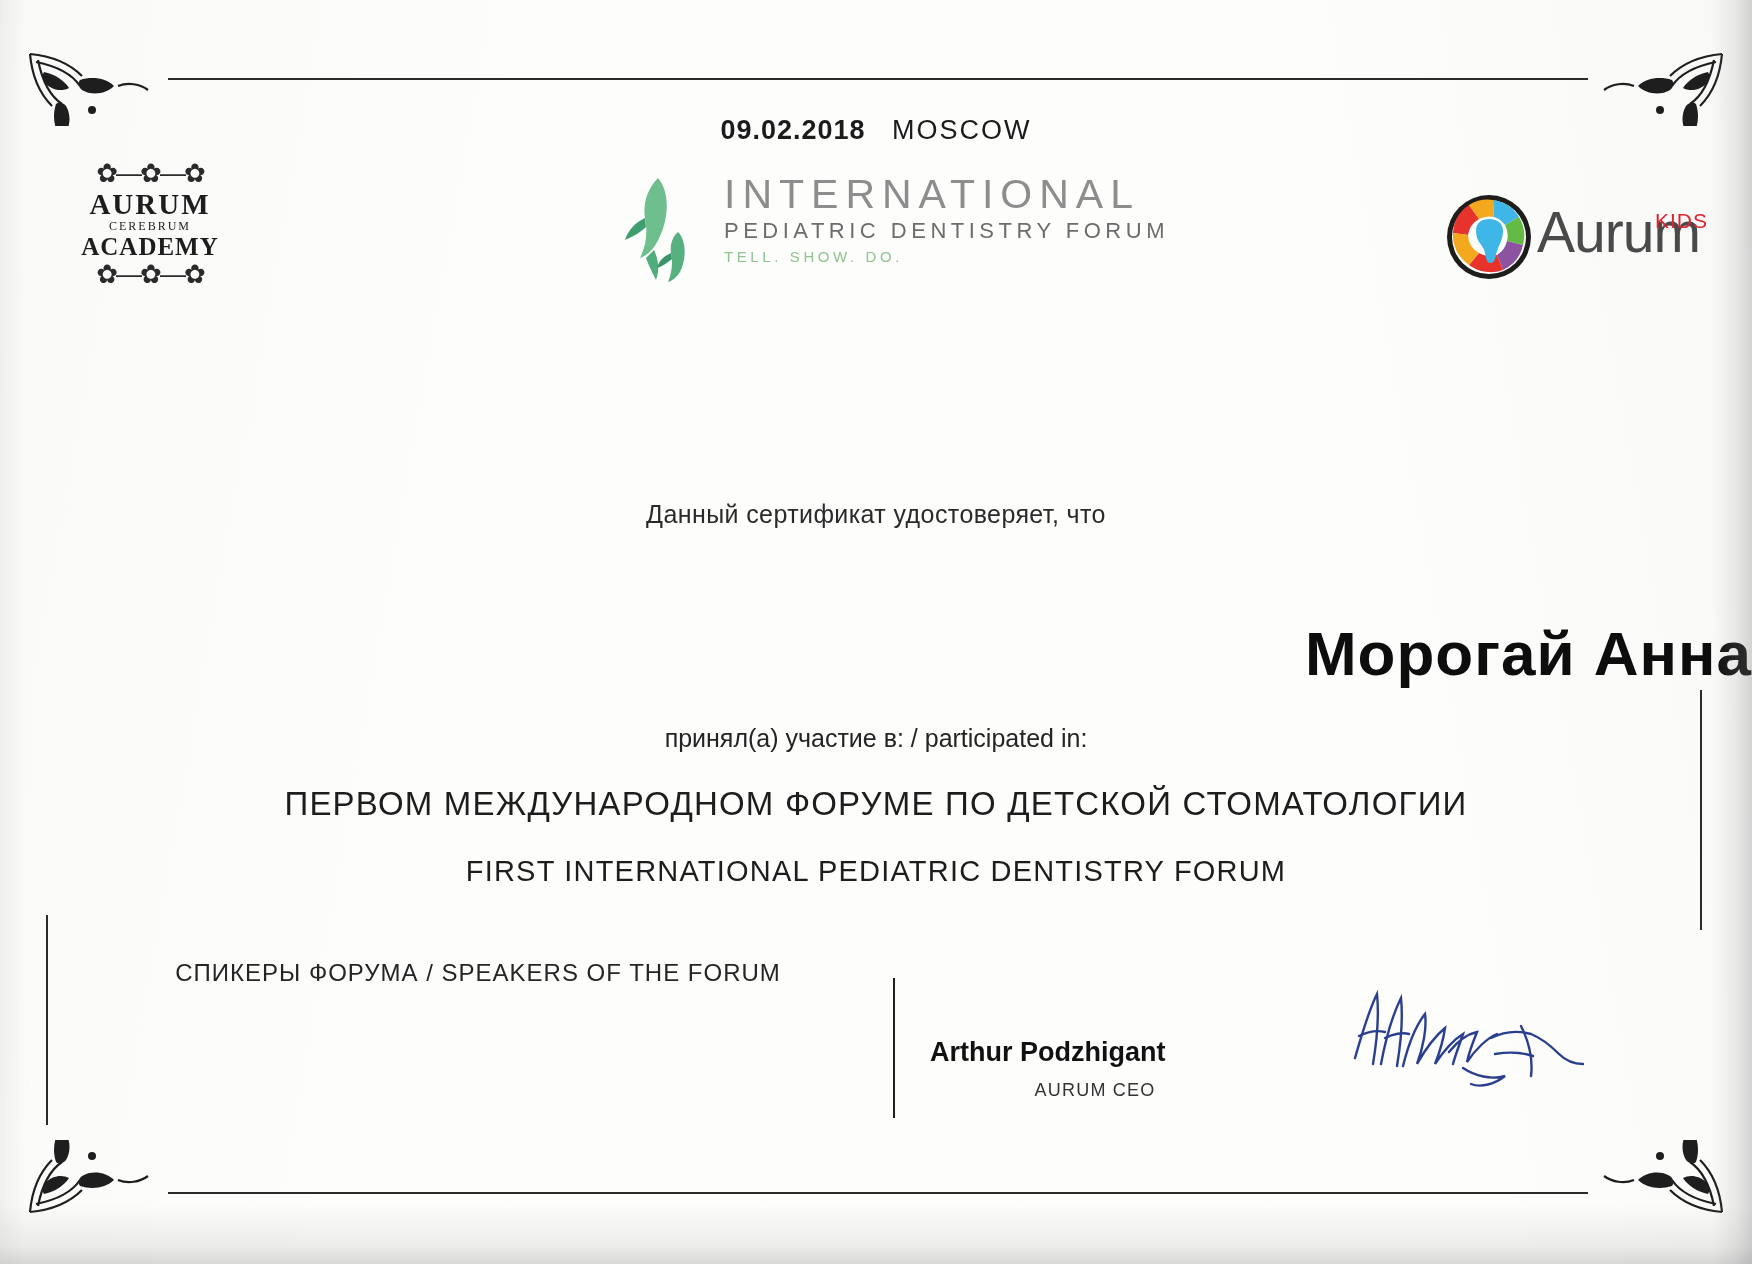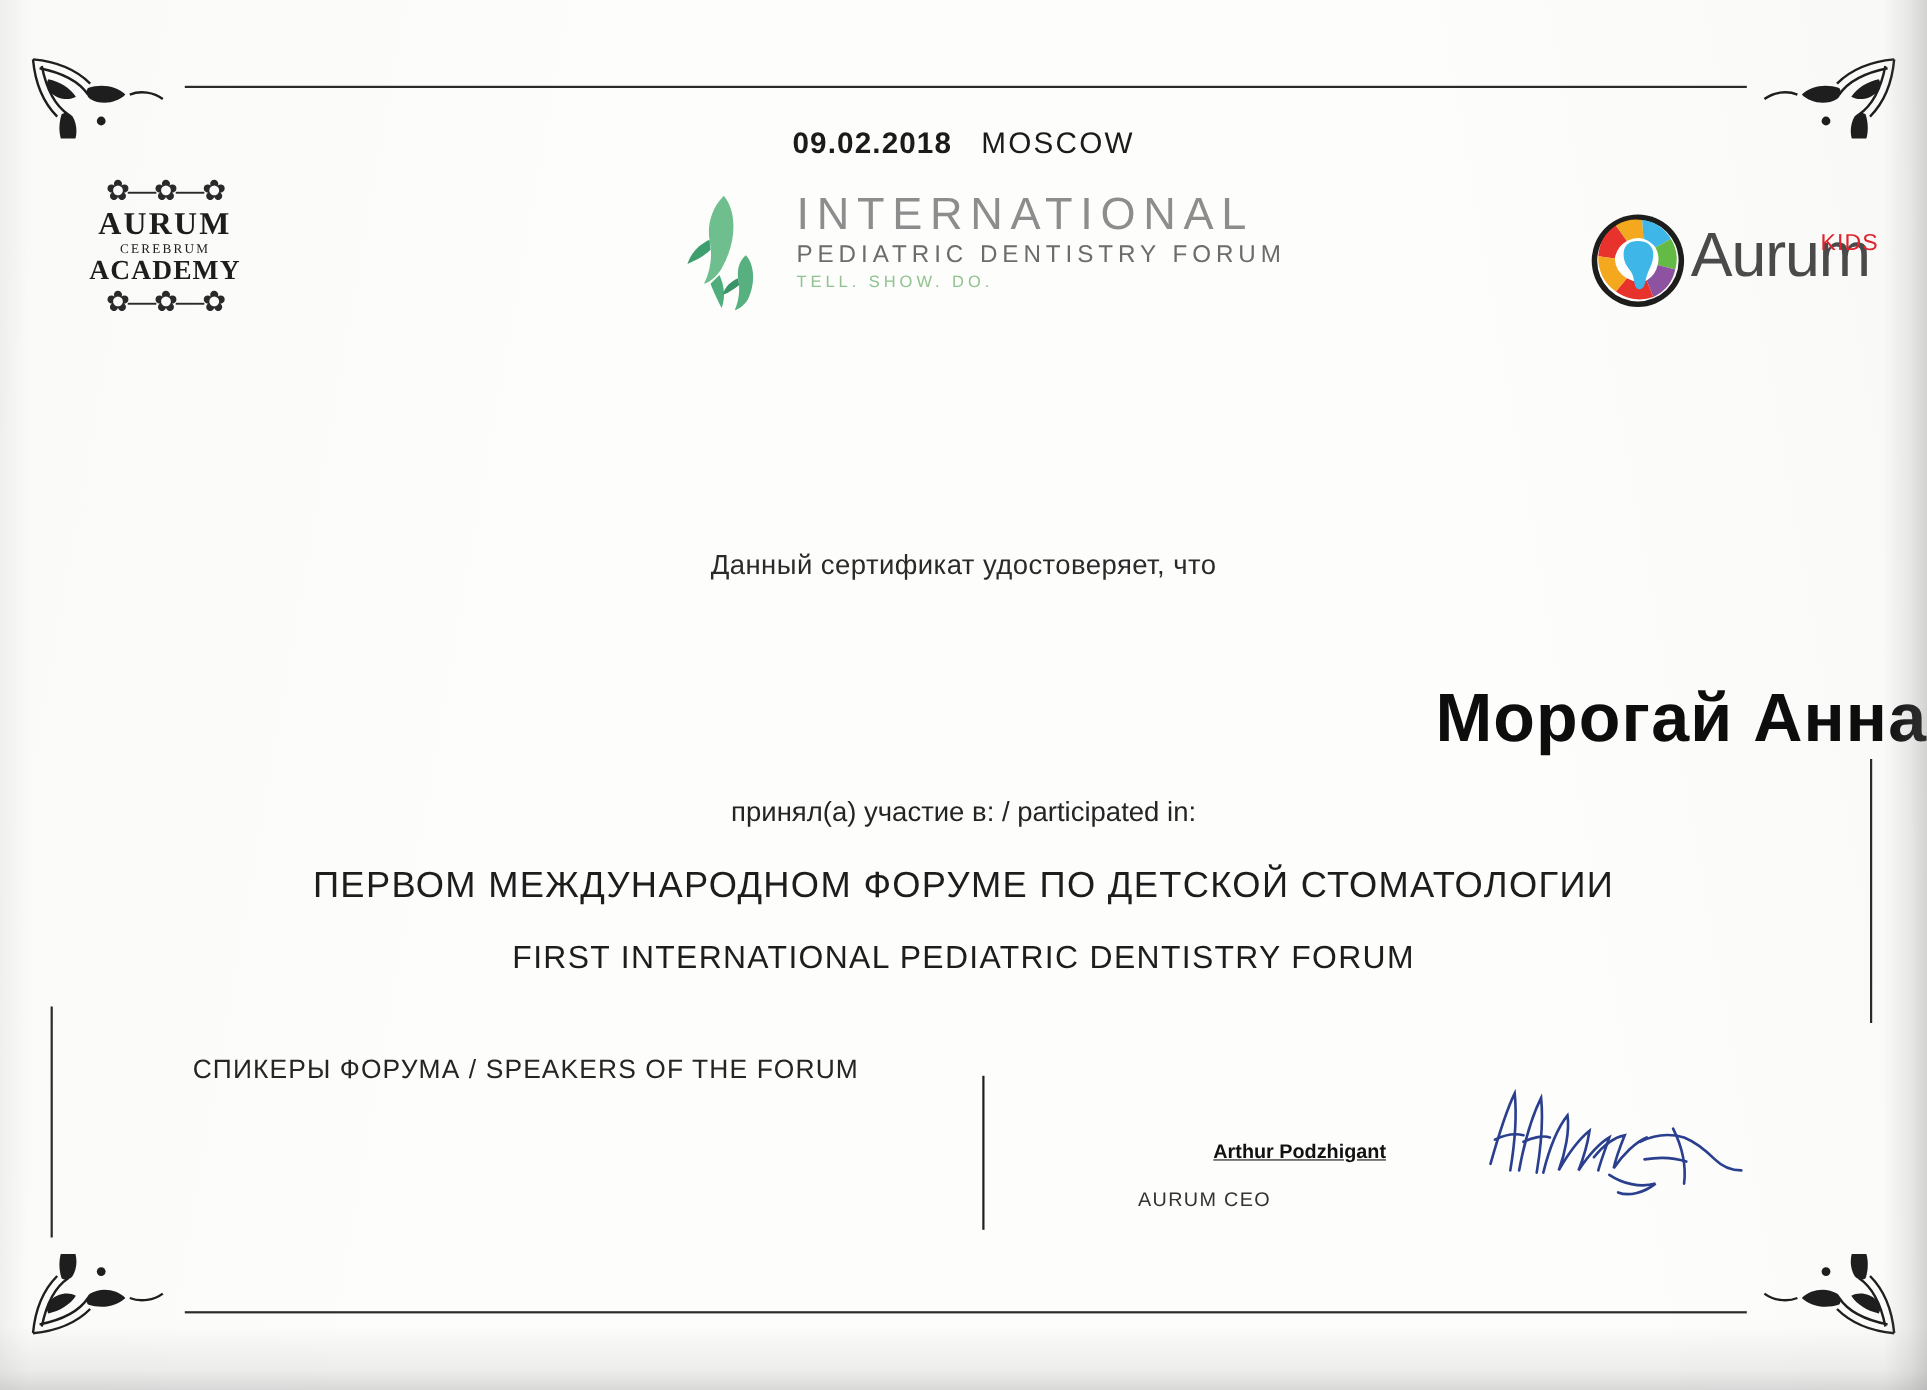--- a/index.html
+++ b/index.html
@@ -194,21 +194,21 @@
     letter-spacing: 0.2px;
   }
   .speakers-row .sp { display: inline-block; margin: 0 22px; }
 
   .sign-divider {
     position: absolute; left: 893px; top: 978px; width: 2px; height: 140px;
     background: #1f1f1f;
   }
   .ceo-name {
     position: absolute; left: 930px; top: 1037px; width: 330px;
-    text-align: right; font-size: 18px; font-weight: bold; color: #111; text-decoration: underline;
+    text-align: left; font-size: 27px; font-weight: bold; color: #111;
   }
   .ceo-role {
     position: absolute; left: 930px; top: 1080px; width: 330px;
     text-align: center; font-size: 18px; color: #333; letter-spacing: 1.2px;
   }
   .signature {
     position: absolute; left: 1345px; top: 980px; width: 250px; height: 120px;
     color: #2b3f8f;
   }
   .signature svg { width: 100%; height: 100%; }

